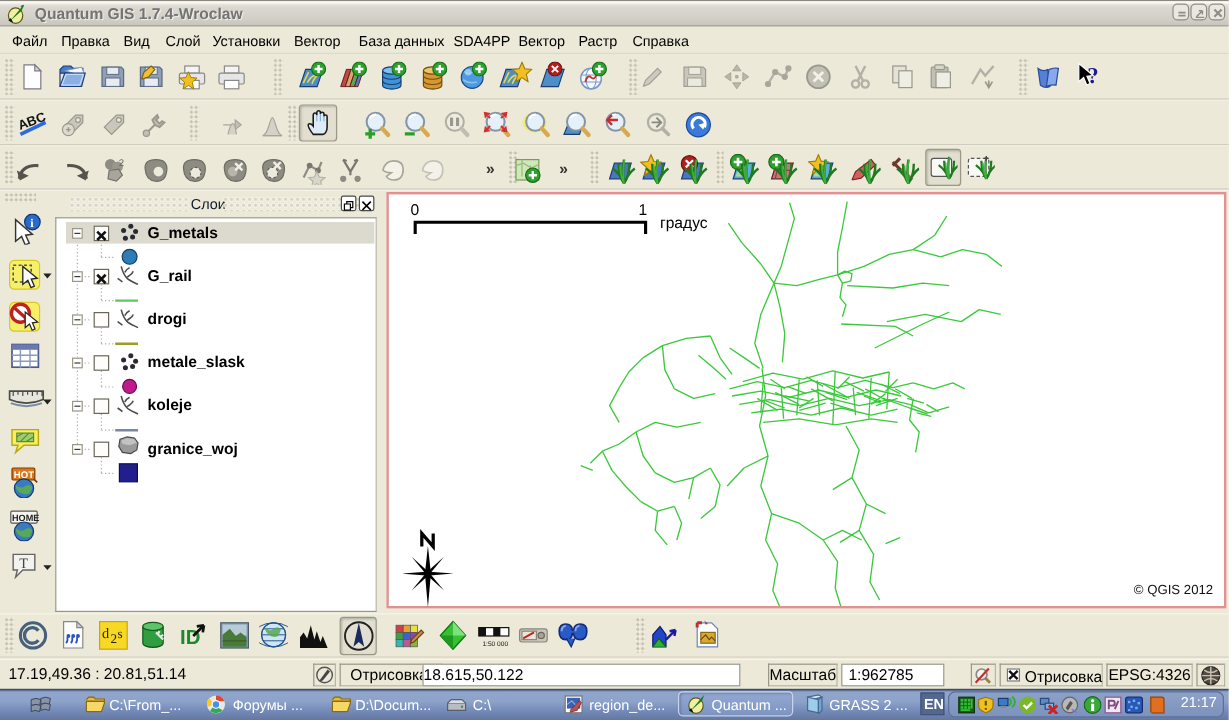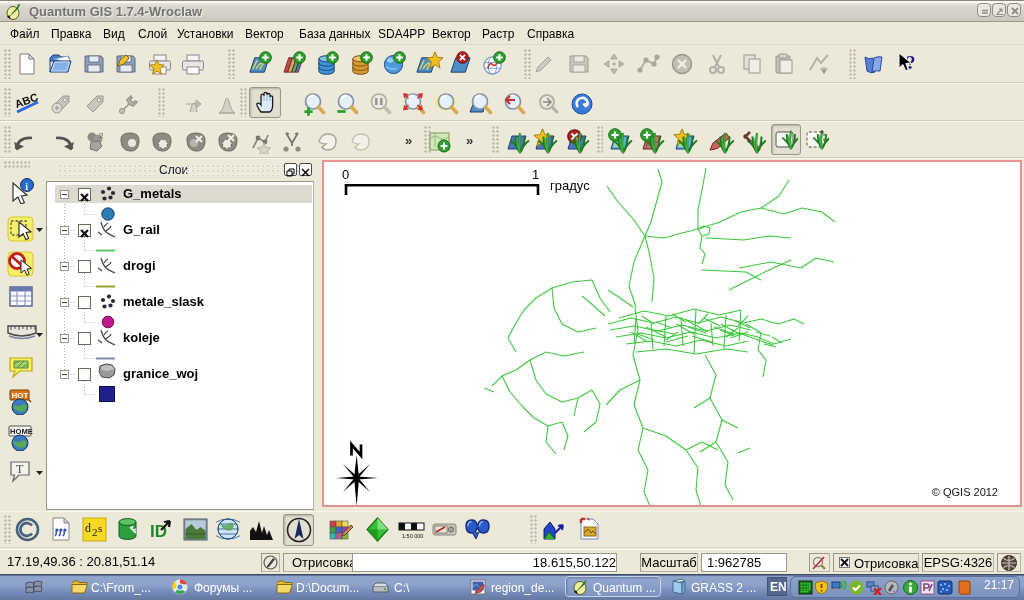--- a/index.html
+++ b/index.html
@@ -41,21 +41,21 @@
   background:#fff; border:1px solid #9a9786; border-right:1px solid #b8b5a5; }
 .expand { position:absolute; left:13px; width:9px; height:9px; border:1px solid #9a9786; background:#fff; }
 .expand::after { content:""; position:absolute; left:1px; top:3px; width:5px; height:1px; background:#3a3a3a; }
 .cbx { position:absolute; left:31px; width:13px; height:13px; border:1px solid #6a675a; background:#fdfdfb; }
 .lyr-name { position:absolute; left:76px; font-size:13px; font-weight:bold; color:#000; }
 #map { position:absolute; left:322px; top:160px; width:700px; height:347px;
   background:#fff; border:2px solid #e29090; }
 #scale0 { position:absolute; left:18px; top:5px; font-size:13px; color:#000; }
 #scale1 { position:absolute; left:208px; top:5px; font-size:13px; color:#000; }
 #scaleunits { position:absolute; left:226px; top:16px; font-size:13px; color:#000; }
-#copyright { position:absolute; right:22px; bottom:7px; font-size:11px; color:#111;margin-left:16px; }
+#copyright { position:absolute; right:9px; bottom:7px; font-size:11px; color:#111;margin-left:16px; }
 #statusbar { position:absolute; left:0; top:549px; width:1024px; height:25px;
   background:#ece9d8; border-top:1px solid #f8f6ee; }
 #sb-extent { position:absolute; left:7px; top:4px; font-size:13px; color:#000; }
 .sb-panel { position:absolute; top:3px; height:19px; border:1px solid #b8b5a5;
   border-top-color:#9a9786; border-left-color:#9a9786; background:#ece9d8;
   font-size:13px; color:#000; text-align:center; }
 .sb-input { position:absolute; top:3px; height:19px; background:#fff;
   border:1px solid #9a9786; font-size:13px; color:#000; }
 #taskbar { position:absolute; left:0; top:574px; width:1024px; height:26px;
   background:linear-gradient(#26344f, #8fa5cc 10%, #8da3ca 40%, #7187b5 75%, #64789f);
@@ -867,21 +867,21 @@
   </div>
   <div id="statusbar">
     <div id="sb-extent">17.19,49.36 : 20.81,51.14</div>
     <div class="sb-panel" style="left:261px;width:19px">
       <svg width="15" height="15" style="margin-top:1px" viewBox="0 0 15 15">
           <circle cx="7.5" cy="7.5" r="6.5" fill="none" stroke="#555" stroke-width="1.2"></circle>
           <path d="M4 11 L10 3 l2 1.5 L6 12 l-3 1 z" fill="#444"></path>
         </svg>
     </div>
     <div class="sb-panel" style="left:283px;width:86px;line-height:17px">Отрисовка:</div>
-    <div class="sb-input" style="left:352px;width:265px;line-height:17px;text-align:right">18.615,50.122</div>
+    <div class="sb-input" style="left:352px;width:265px;line-height:17px;text-align:left">18.615,50.122</div>
     <div class="sb-panel" style="left:640px;width:58px;line-height:17px">Масштаб</div>
     <div class="sb-input" style="left:701px;width:86px;line-height:17px;text-align:left;padding-left:5px">1:962785</div>
     <div class="sb-panel" style="left:809px;width:21px">
       <svg width="17" height="16" style="margin-top:1px" viewBox="0 0 17 16">
           <circle cx="7" cy="7" r="4.5" fill="#f4f4ee" stroke="#888" stroke-width="1.4"></circle>
           <path d="M10 10 L14 14" stroke="#a08040" stroke-width="2.4"></path>
           <path d="M2 14 L13 2" stroke="#c03030" stroke-width="1.8"></path>
         </svg>
     </div>
     <div class="sb-panel" style="left:833px;width:86px">

